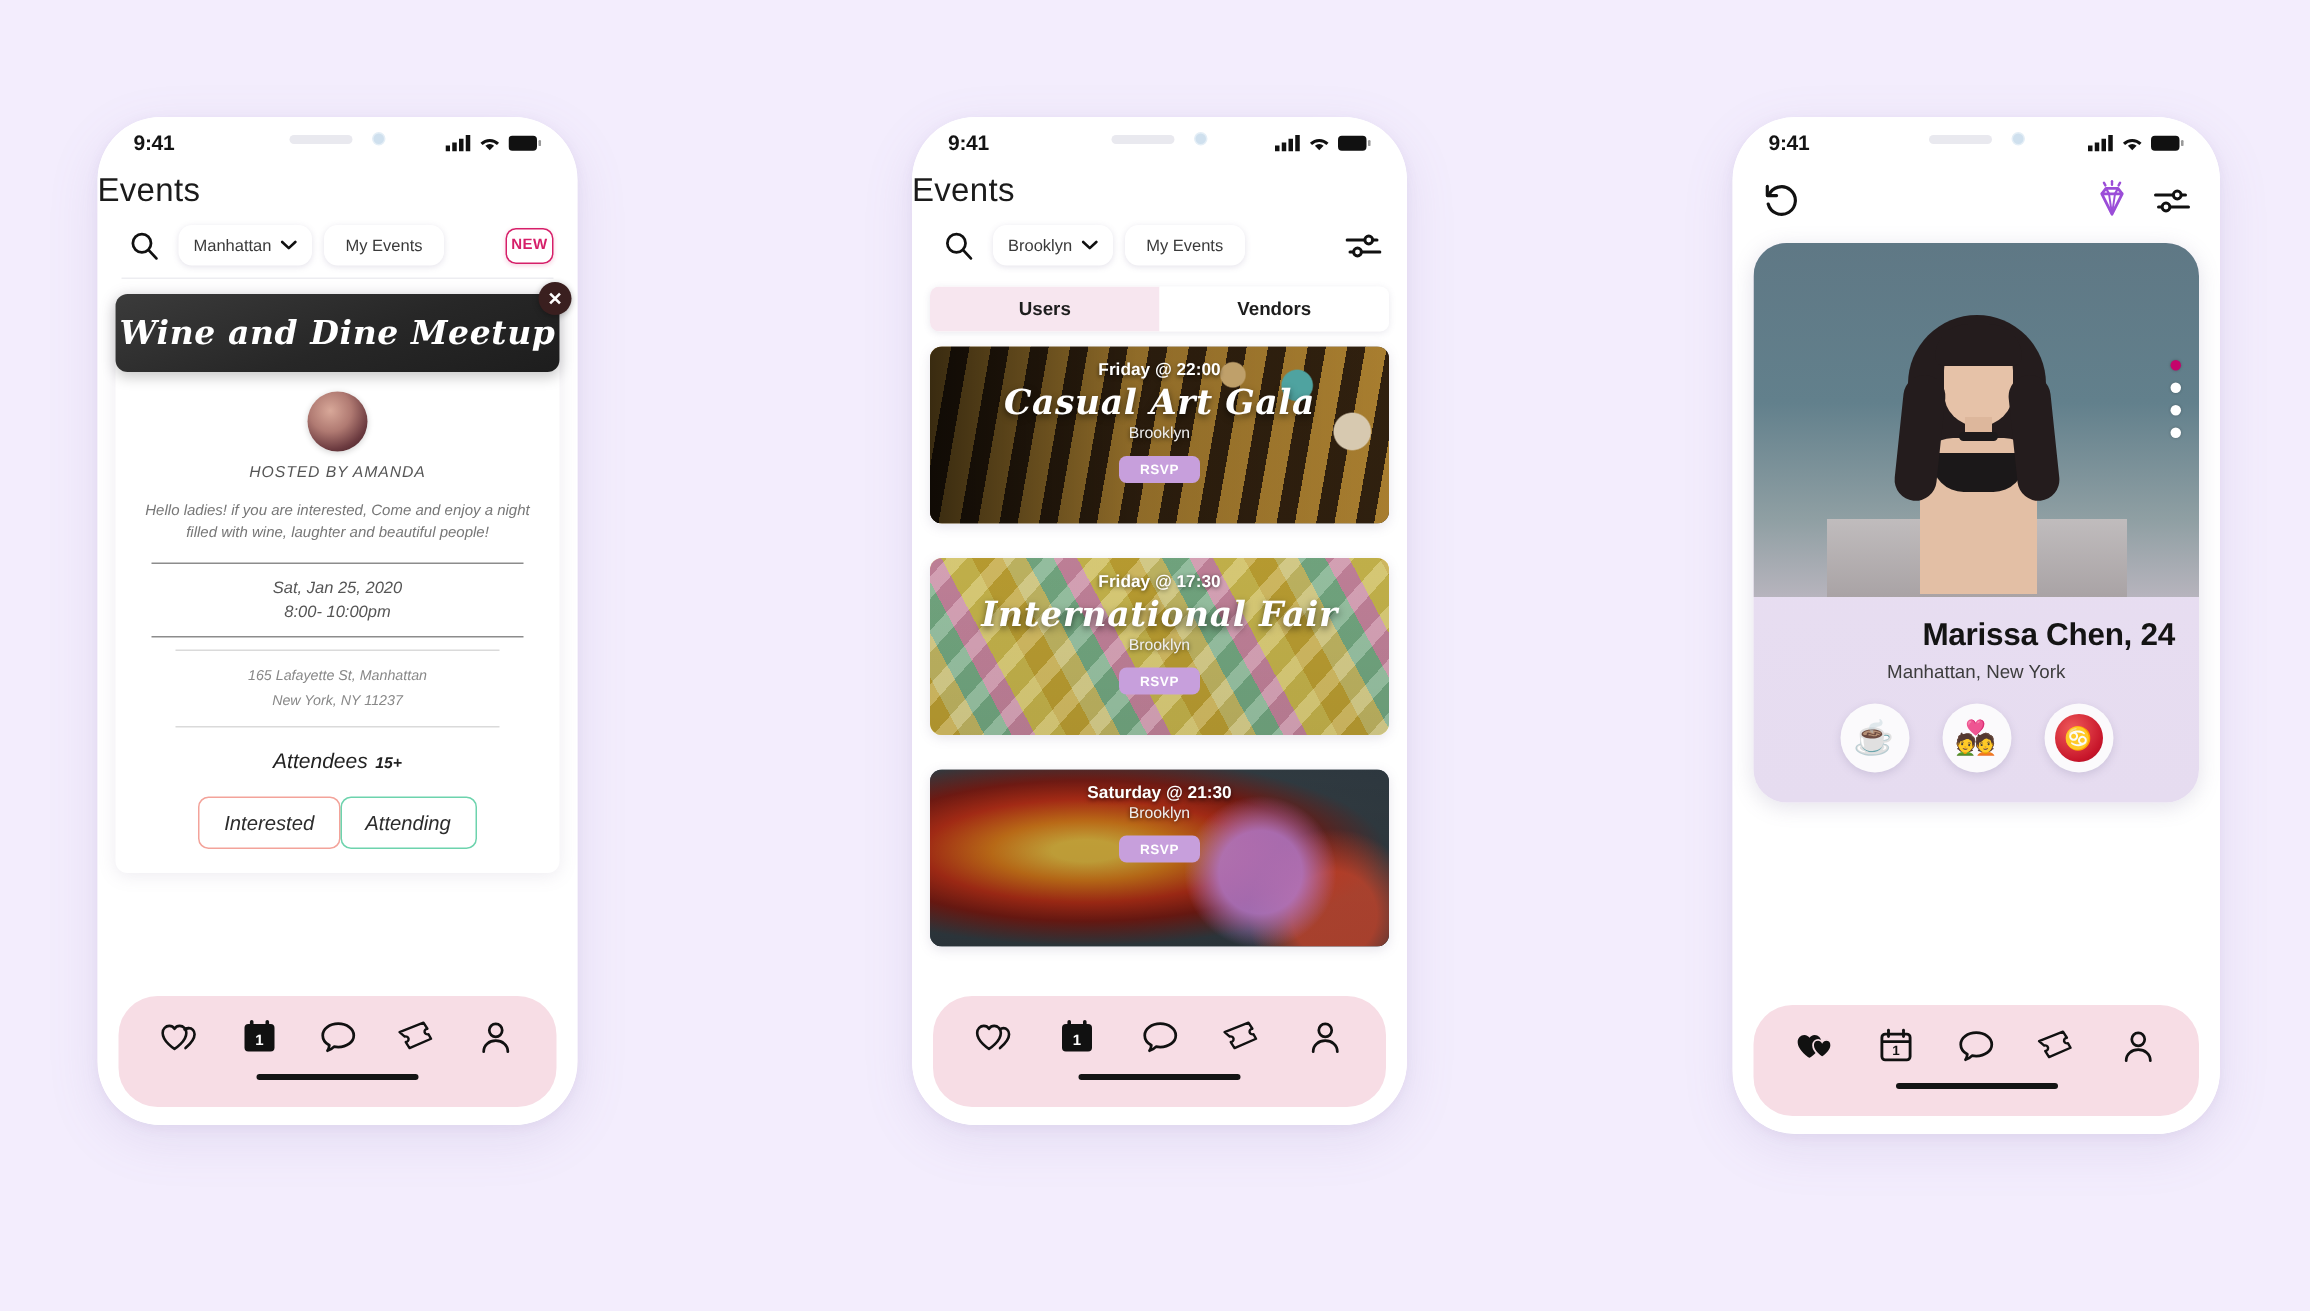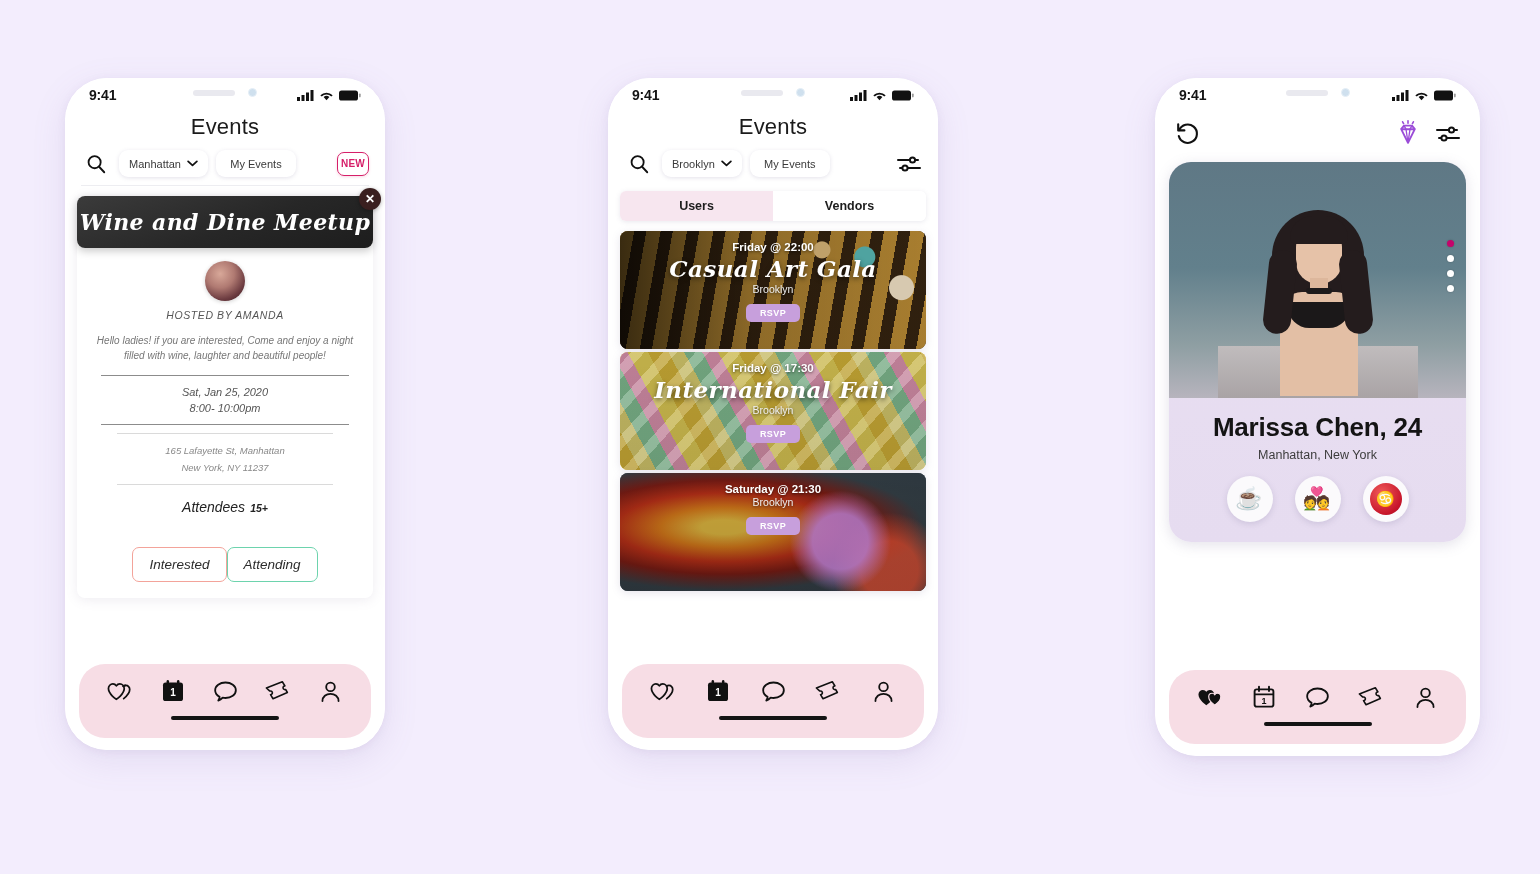--- a/index.html
+++ b/index.html
@@ -27,21 +27,21 @@
     display: flex; align-items: center; justify-content: space-between;
     padding: 0 24px;
   }
   .status-time { font-size: 14px; font-weight: bold; color: #141414; letter-spacing: -0.2px; }
   .status-right { display: flex; align-items: center; gap: 5px; }
   .notch-group { position: absolute; left: 50%; top: 10px; transform: translateX(-50%); display: flex; align-items: center; gap: 13px; }
   .speaker { width: 42px; height: 6px; border-radius: 3px; background: #e9e9ef; }
   .camera { width: 9px; height: 9px; border-radius: 50%; background: #cfe0ee; border: 1px solid #e4eef6; }
 
   
-  .page-title { text-align: center; font-size: 22px; color: #1b1b1b; letter-spacing: .2px; margin-top: 2px; }
+  .page-title { text-align: left; font-size: 22px; color: #1b1b1b; letter-spacing: .2px; margin-top: 2px; }
 
   
   .filter-row { display: flex; align-items: center; padding: 10px 16px 8px 16px; gap: 8px; }
   .pill {
     background: #fff; border-radius: 9px; height: 27px;
     box-shadow: 0 1px 4px rgba(120,110,150,0.20);
     display: flex; align-items: center; justify-content: center;
     padding: 0 10px; font-size: 11px; color: #3a3a3a; white-space: nowrap;
   }
   .pill.loc { gap: 6px; min-width: 78px; }
@@ -79,34 +79,34 @@
     box-shadow: 0 1px 4px rgba(0,0,0,.18);
   }
   .host { font-size: 10.5px; color: #555; letter-spacing: .6px; margin-bottom: 12px; }
   .desc { font-size: 10px; line-height: 15px; color: #777; margin-bottom: 12px; }
   .sep { height: 1px; background: #8c8c8c; margin: 8px 6px; }
   .sep.light { background: #dadada; margin: 6px 22px; }
   .when { font-size: 11px; color: #555; line-height: 16px; }
   .where { font-size: 9.5px; color: #888; line-height: 13px; padding: 4px 0; }
   .attendees { margin-top: 14px; font-size: 14px; color: #222; }
   .attendees span.count { font-size: 10.5px; font-weight: bold; margin-left: 5px; }
-  .cta-row { display: flex; justify-content: center; margin-top: 32px; }
+  .cta-row { display: flex; justify-content: center; margin-top: 16px; }
   .cta {
     border-radius: 7px; padding: 9px 16px; font-size: 13.5px; color: #2c2c2c; background: #fff;
   }
   .cta.interested { border: 1.3px solid #f3a39a; }
   .cta.attending { border: 1.3px solid #6dd3ad; }
 
   
   .tabs { display: flex; margin: 6px 12px 0 12px; border-radius: 6px; overflow: hidden; box-shadow: 0 1px 5px rgba(120,110,150,0.16); }
   .tab { flex: 1; text-align: center; padding: 8px 0; font-size: 12.5px; font-weight: bold; color: #1d1d1d; background: #fff; }
   .tab.active { background: #f7e6ef; }
 
   
-  .evt-list { padding: 10px 12px 0 12px; display: flex; flex-direction: column; gap: 3px; }
+  .evt-list { padding: 10px 12px 0 12px; display: flex; flex-direction: column; gap: 23px; }
   .evt-card {
     position: relative; height: 118px; border-radius: 8px; overflow: hidden;
     box-shadow: 0 2px 8px rgba(120,110,150,0.18);
     display: flex; flex-direction: column; align-items: center;
   }
   .evt-card .bg { position: absolute; inset: 0; }
   .evt-time { position: relative; margin-top: 10px; font-size: 11.5px; font-weight: bold; color: #fff; text-shadow: 0 1px 3px rgba(0,0,0,.6); }
   .evt-title { position: relative; margin-top: 2px; font-size: 23px; color: #fff; text-shadow: 0 2px 5px rgba(0,0,0,.55); }
   .evt-loc { position: relative; margin-top: 1px; font-size: 10.5px; color: #f0f0f0; text-shadow: 0 1px 3px rgba(0,0,0,.6); }
   .rsvp {
@@ -168,21 +168,21 @@
   .fig-choker{position:absolute; left: 48px; top: 90px; width: 26px; height: 6px; background:#1d1a1b; border-radius:3px;}
   .fig-body { position:absolute; left: 22px; top: 94px; width: 78px; height: 104px; border-radius: 22px 22px 0 0; background: #e3bfa5; }
   .fig-bra  { position:absolute; left: 30px; top: 104px; width: 62px; height: 26px; border-radius: 6px 6px 26px 26px; background: #1b1819; }
   .fig-hair2{position:absolute; left: 8px; top: 52px; width: 28px; height: 84px; border-radius: 16px; background:#241c1d; transform: rotate(6deg);}
   .fig-hair3{position:absolute; right: 8px; top: 52px; width: 28px; height: 84px; border-radius: 16px; background:#241c1d; transform: rotate(-6deg);}
   .fig-ledge{position:absolute; left:-40px; bottom:0; width:200px; height:52px; background:linear-gradient(180deg,#c0bcbd,#a9a3a5);}
   .dots { position: absolute; right: 12px; top: 78px; display: flex; flex-direction: column; gap: 8px; align-items: center; }
   .dot { width: 7px; height: 7px; border-radius: 50%; background: #fff; box-shadow: 0 0 2px rgba(0,0,0,.25); }
   .dot.active { background: #c4046b; }
   .profile-info { padding: 14px 16px 20px 16px; text-align: center; }
-  .p-name { font-size: 26px; font-weight: bold; color: #141414; letter-spacing: -.2px; }
+  .p-name { font-size: 21px; font-weight: bold; color: #141414; letter-spacing: -.2px; text-align: right; }
   .p-name .age { font-weight: bold; }
   .p-loc { font-size: 12.5px; color: #3d3d3d; margin-top: 5px; }
   .interests { display: flex; justify-content: center; gap: 22px; margin-top: 14px; }
   .interest {
     width: 46px; height: 46px; border-radius: 50%; background: #fbfafc;
     display: flex; align-items: center; justify-content: center; font-size: 22px;
     box-shadow: 0 2px 6px rgba(120,110,150,0.22);
   }
   .interest.zodiac { background: #fbfafc; }
   .zodiac-glyph { width: 32px; height: 32px; border-radius: 50%; background: radial-gradient(circle at 36% 32%, #f05a5a, #c7152a 70%, #9c0d22 100%); display:flex; align-items:center; justify-content:center; color:#f5c9c9; font-size: 15px; font-weight:bold;}

